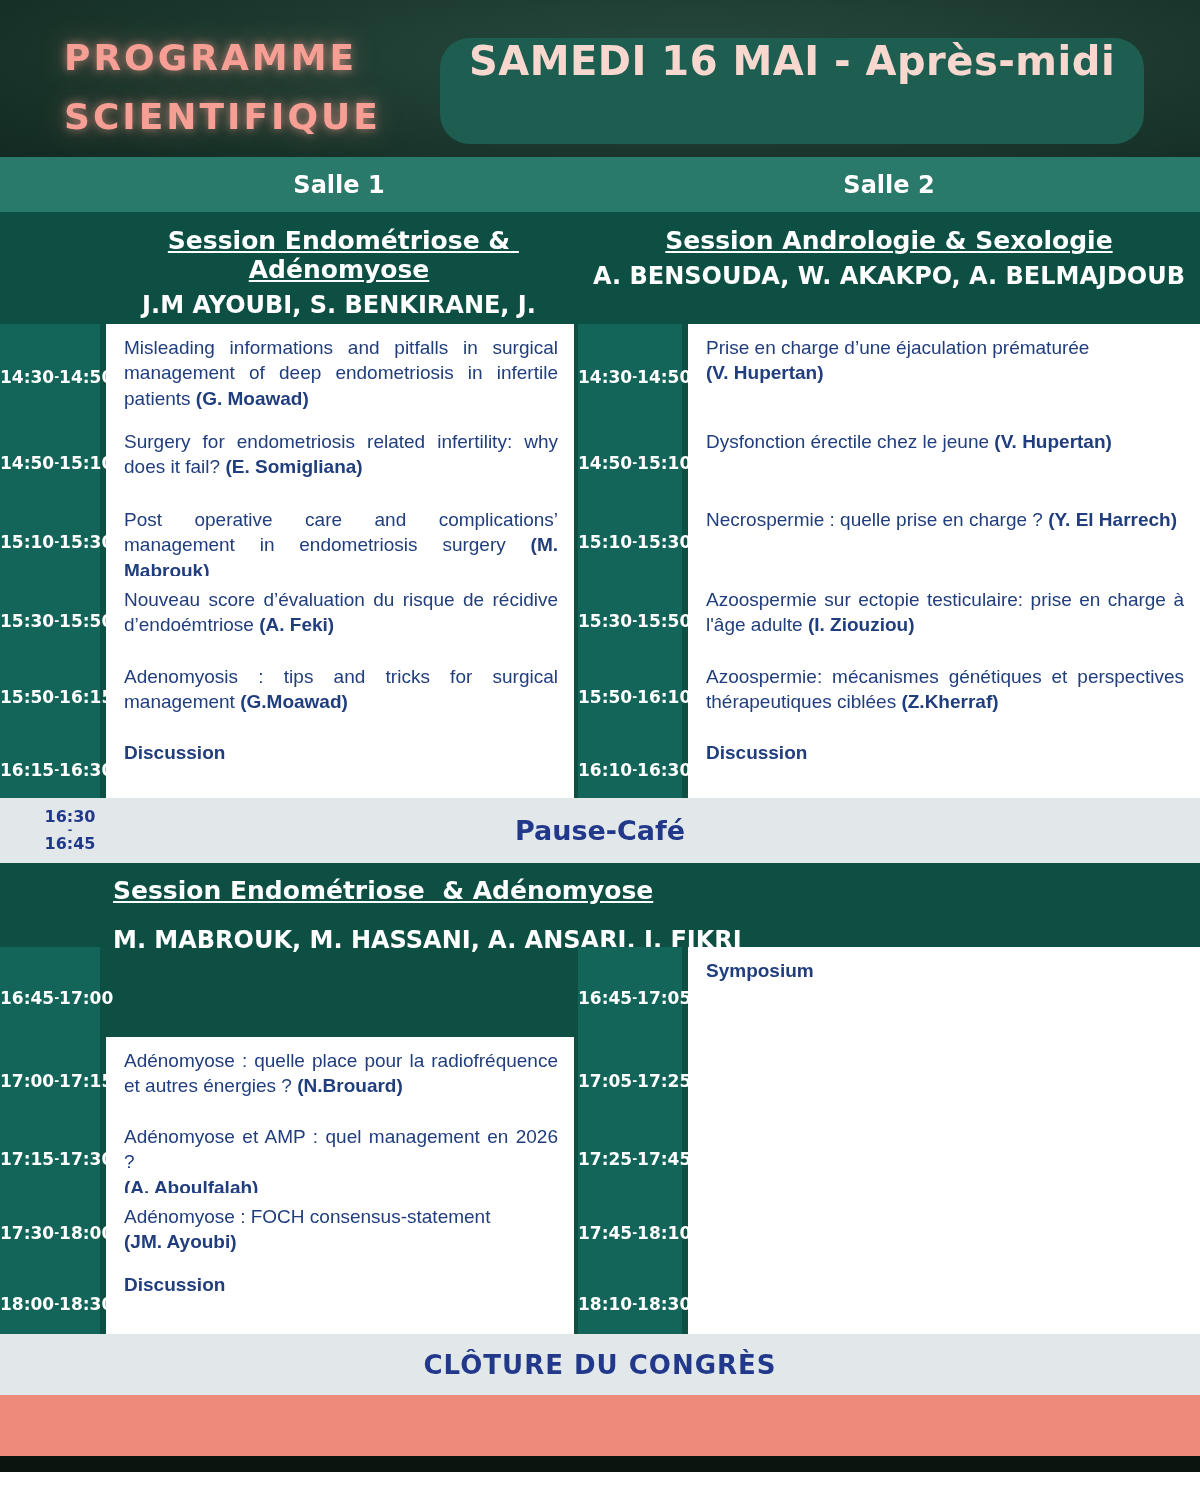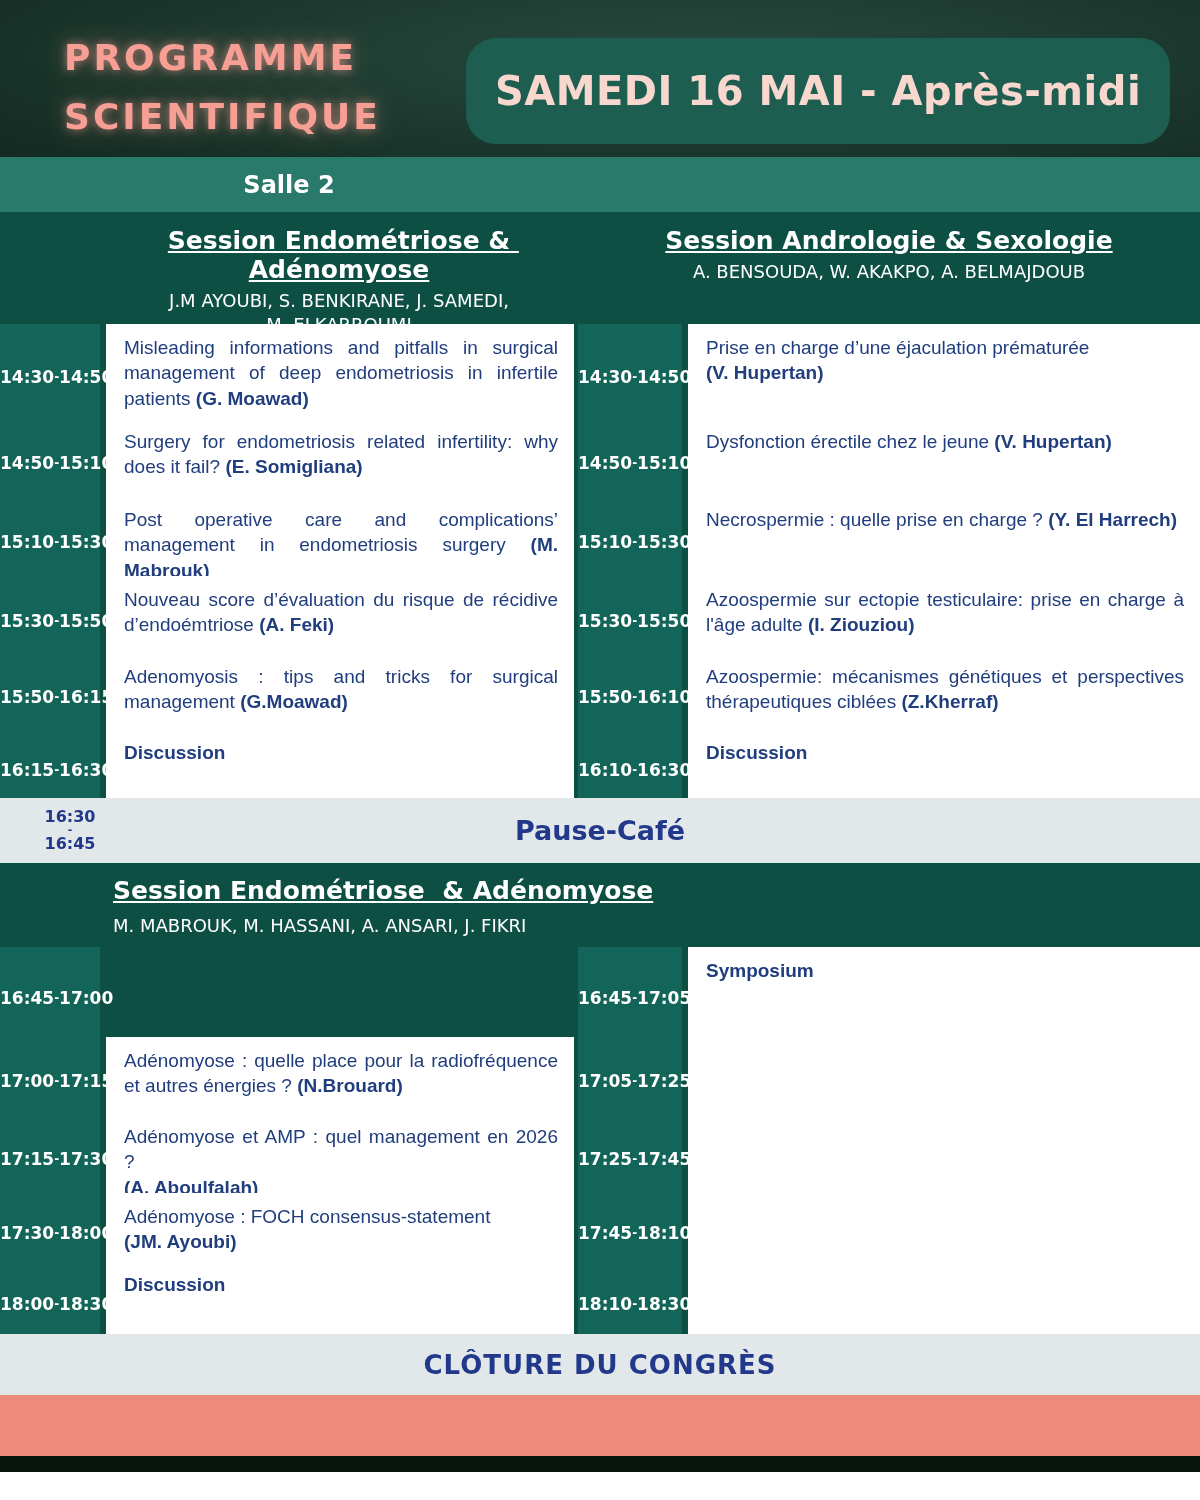--- a/index.html
+++ b/index.html
@@ -6,43 +6,43 @@
   body{width:1200px;font-family:"Liberation Sans",sans-serif;background:#ffffff;}
   .page{width:1200px;height:1500px;overflow:hidden;}
 
   
   .hero{position:relative;height:157px;
     background:radial-gradient(130% 180% at 58% 35%, #27493f 0%, #183329 42%, #0e221c 72%, #081510 100%);}
   .hero-title{position:absolute;left:64px;top:28px;
     font-family:"DejaVu Sans",sans-serif;font-weight:700;font-size:36px;line-height:1.65;
     letter-spacing:3px;color:var(--accent_pink,#f79f94);
     text-shadow:0 0 10px rgba(247,159,148,.65),0 0 28px rgba(247,159,148,.4);}
-  .date-pill{position:absolute;left:466px;top:38px;width:704px;height:106px;
+  .date-pill{position:absolute;left:440px;top:38px;width:704px;height:106px;
     background:var(--pill_green,#1d5e51);border-radius:30px;
-    display:flex;align-items:center;justify-content:center;}
+    display:flex;align-items:flex-start;justify-content:center;}
   .date-pill span{font-family:"DejaVu Sans",sans-serif;font-weight:700;font-size:40px;
     color:var(--pill_text,#f8d7cf);letter-spacing:.5px;}
 
   
   .salle-band{height:55px;background:var(--salle_band,#2a7a6b);display:grid;
     grid-template-columns:578px 622px;color:#fff;
     font-family:"DejaVu Sans",sans-serif;font-weight:700;font-size:24px;}
   .salle-band>div{display:flex;align-items:center;justify-content:center;}
   .salle-band .off{padding-left:100px;}
 
   
   .session1{height:112px;background:var(--session_band,#0d4f43);display:grid;
     grid-template-columns:578px 622px;color:#fff;text-align:center;}
   .scol{padding-top:14px;}
   .scol.off{padding-left:100px;}
   .s-title{font-family:"DejaVu Sans",sans-serif;font-weight:700;font-size:25px;white-space:pre-wrap;text-decoration:underline;}
-  .s-chairs{font-family:"DejaVu Sans",sans-serif;font-weight:400;font-size:18px;line-height:1.35;margin-top:5px;}
+  .s-chairs{font-family:"DejaVu Sans",sans-serif;font-weight:700;font-size:24px;line-height:1.35;margin-top:5px;}
   .session2{height:84px;background:var(--session_band,#0d4f43);color:#fff;
     padding:13px 0 0 113px;box-sizing:border-box;text-align:left;}
-  .session2 .s-chairs{margin-top:9px;}
+  .session2 .s-chairs{margin-top:19px;}
 
   
   .rows{display:grid;grid-template-columns:100px 6px 468px 4px 104px 6px 512px;
     background:var(--session_band,#0d4f43);}
   .rows.b1{grid-template-rows:94px 78px 80px 77px 76px 69px;}
   .rows.b2{grid-template-rows:90px 76px 80px 68px 73px;}
   .c1{grid-column:1}.c3{grid-column:3}.c5{grid-column:5}.c7{grid-column:7}
   .tcell{background:var(--time_col,#13655a);color:#fff;display:flex;flex-direction:row;
     align-items:center;padding-top:13px;box-sizing:border-box;
     font-family:"DejaVu Sans",sans-serif;font-weight:700;font-size:17px;line-height:1.18;}
@@ -75,20 +75,21 @@
     <div class="hero-title">
       <div>PROGRAMME</div>
       <div>SCIENTIFIQUE</div>
     </div>
     <div class="date-pill">
       <span>SAMEDI 16 MAI - Après-midi</span>
     </div>
   </header>
 
   <div class="salle-band">
+    <div class="off">Salle 1</div>
     <div>Salle 2</div>
   </div>
 
   <div class="session1">
     <div class="scol off">
       <div class="s-title">Session Endométriose &amp; Adénomyose</div>
       <div class="s-chairs">
         <div>J.M AYOUBI, S. BENKIRANE, J. SAMEDI,</div>
         <div>M. ELKARROUMI</div>
       </div>

